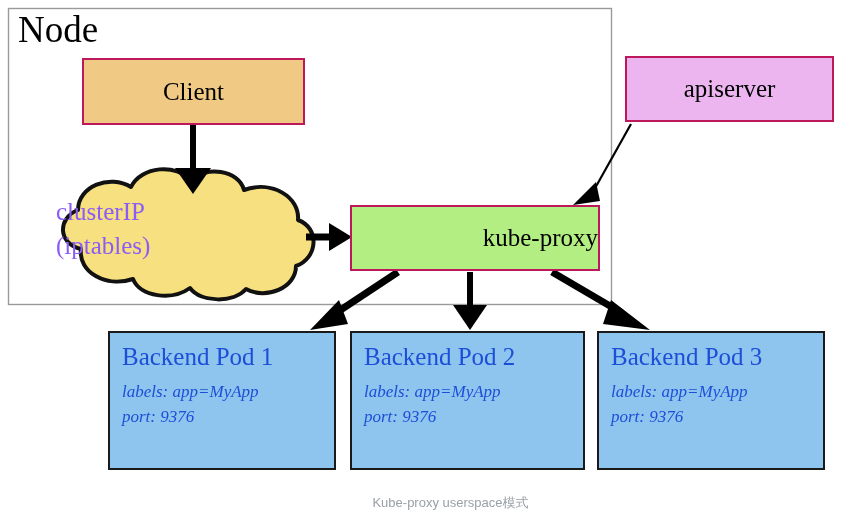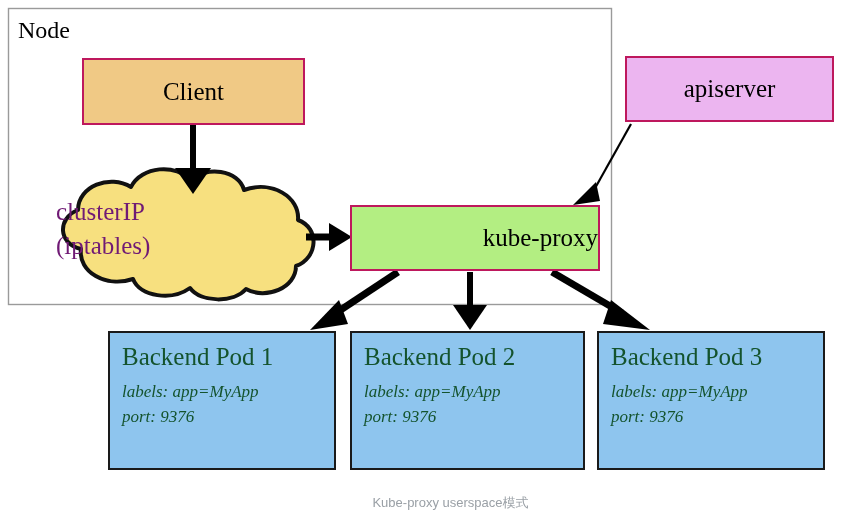--- a/index.html
+++ b/index.html
@@ -22,21 +22,21 @@
     left: 0;
     top: 0;
     width: 851px;
     height: 524px;
   }
   .node-label {
     position: absolute;
     left: 18px;
     top: 10px;
     font-family: "Liberation Serif", serif;
-    font-size: 24px;
+    font-size: 37px;
     line-height: 40px;
     color: #000000;
     white-space: nowrap;
   }
   .box {
     position: absolute;
     box-sizing: border-box;
     border: 2px solid #be185d;
     display: flex;
     align-items: center;
@@ -71,21 +71,21 @@
   .pod-box {
     position: absolute;
     box-sizing: border-box;
     border: 2px solid #1a1a1a;
     display: flex;
     flex-direction: column;
     align-items: flex-start;
     justify-content: flex-start;
     padding: 8px 8px 0 12px;
     font-family: "Liberation Serif", serif;
-    color: #14532d;
+    color: #1d4ed8;
   }
   .pod-title {
     font-size: 25px;
     line-height: 32px;
     white-space: nowrap;
   }
   .pod-line {
     font-size: 17px;
     line-height: 25px;
     white-space: nowrap;
@@ -100,21 +100,21 @@
 
   .cloud-text {
     position: absolute;
     left: 56px;
     top: 195px;
     width: 200px;
     text-align: left;
     font-family: "Liberation Serif", serif;
     font-size: 25px;
     line-height: 34px;
-    color: #701a75;
+    color: #8b5cf6;
     pointer-events: none;
   }
   #caption {
     position: absolute;
     left: 0;
     top: 494px;
     width: 851px;
     text-align: center;
     font-family: "Liberation Sans", sans-serif;
     font-size: 13px;

